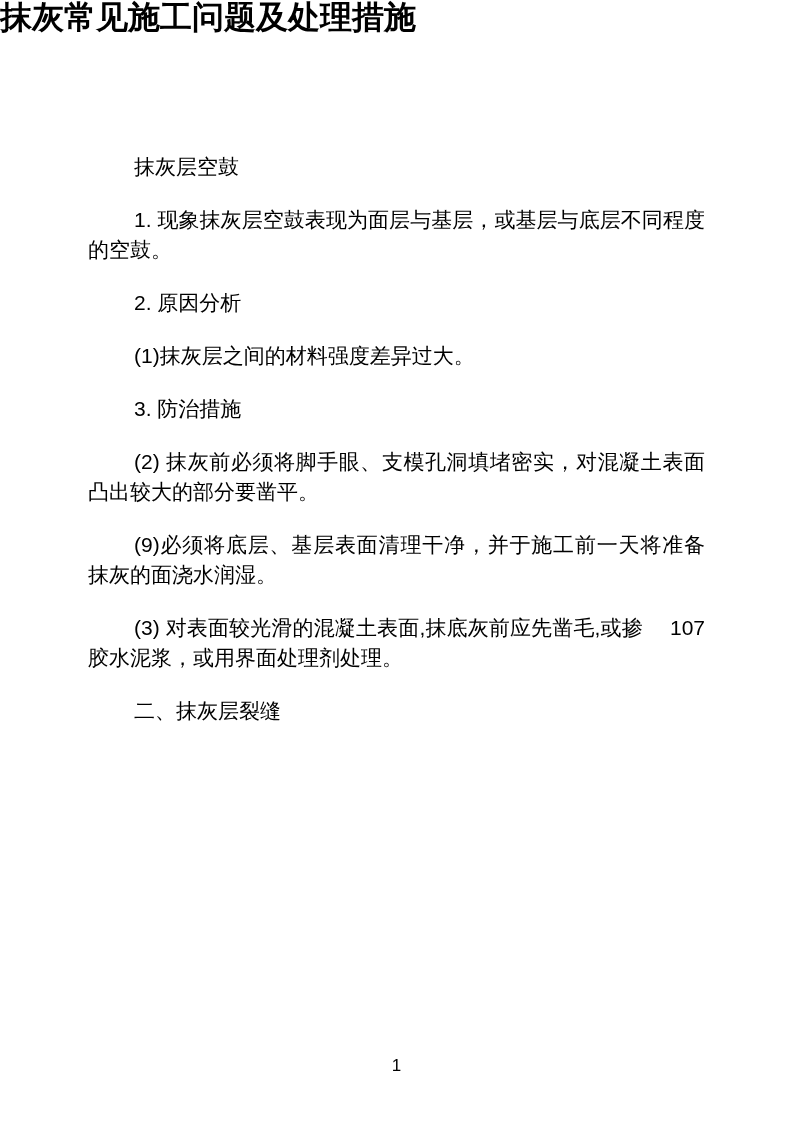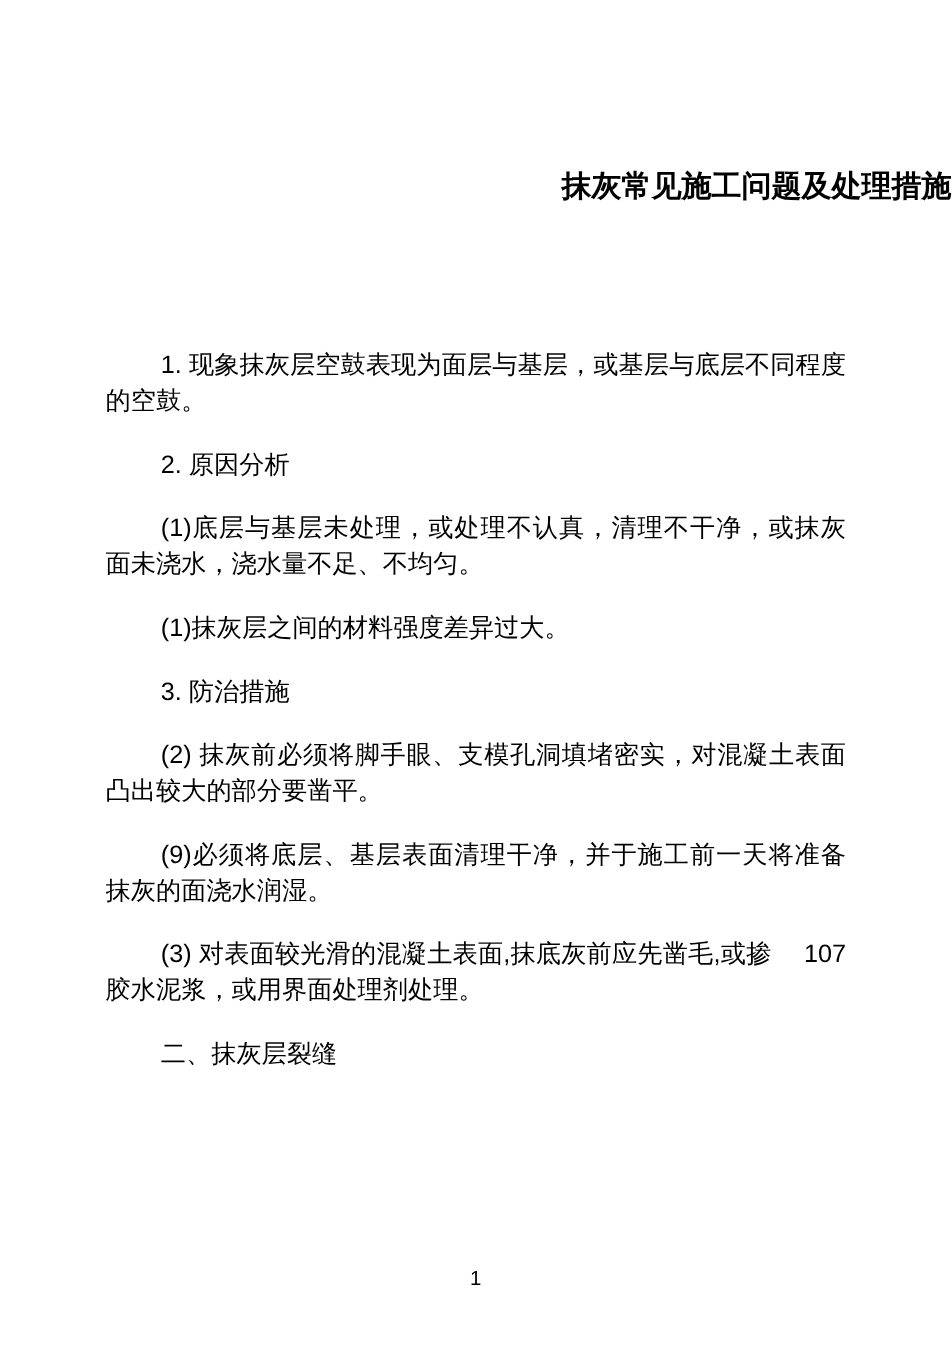--- a/index.html
+++ b/index.html
@@ -12,25 +12,24 @@
     width: 793px;
     height: 1122px;
     margin: 0 auto;
     background: #ffffff;
     color: #000000;
     font-family: "Liberation Sans", sans-serif;
     overflow: hidden;
   }
   .title {
     margin: 0;
-    padding-top: 138px;
-    font-size: 25px;
+    font-size: 32px;
     line-height: 34px;
     font-weight: bold;
-    text-align: right;
+    text-align: left;
     letter-spacing: 0px;
   }
   .content {
     margin: 0 88px;
     padding-top: 118px;
   }
   .content p {
     margin: 0 0 23px 0;
     font-size: 21px;
     line-height: 30px;
@@ -51,23 +50,23 @@
   }
 </style>
 </head>
 <body>
 
 <div class="page">
 
   <h1 class="title">抹灰常见施工问题及处理措施</h1>
 
   <div class="content">
+    <p>抹灰层空鼓</p>
     <p>1. 现象抹灰层空鼓表现为面层与基层，或基层与底层不同程度的空鼓。</p>
     <p>2. 原因分析</p>
-    <p>(1)底层与基层未处理，或处理不认真，清理不干净，或抹灰面未浇水，浇水量不足、不均匀。</p>
     <p>(1)抹灰层之间的材料强度差异过大。</p>
     <p>3. 防治措施</p>
     <p>(2) 抹灰前必须将脚手眼、支模孔洞填堵密实，对混凝土表面凸出较大的部分要凿平。</p>
     <p>(9)必须将底层、基层表面清理干净，并于施工前一天将准备抹灰的面浇水润湿。</p>
     <p>(3) 对表面较光滑的混凝土表面,抹底灰前应先凿毛,或掺　 107 胶水泥浆，或用界面处理剂处理。</p>
     <p>二、抹灰层裂缝</p>
   </div>
 
   <div class="page-number">1</div>
 

